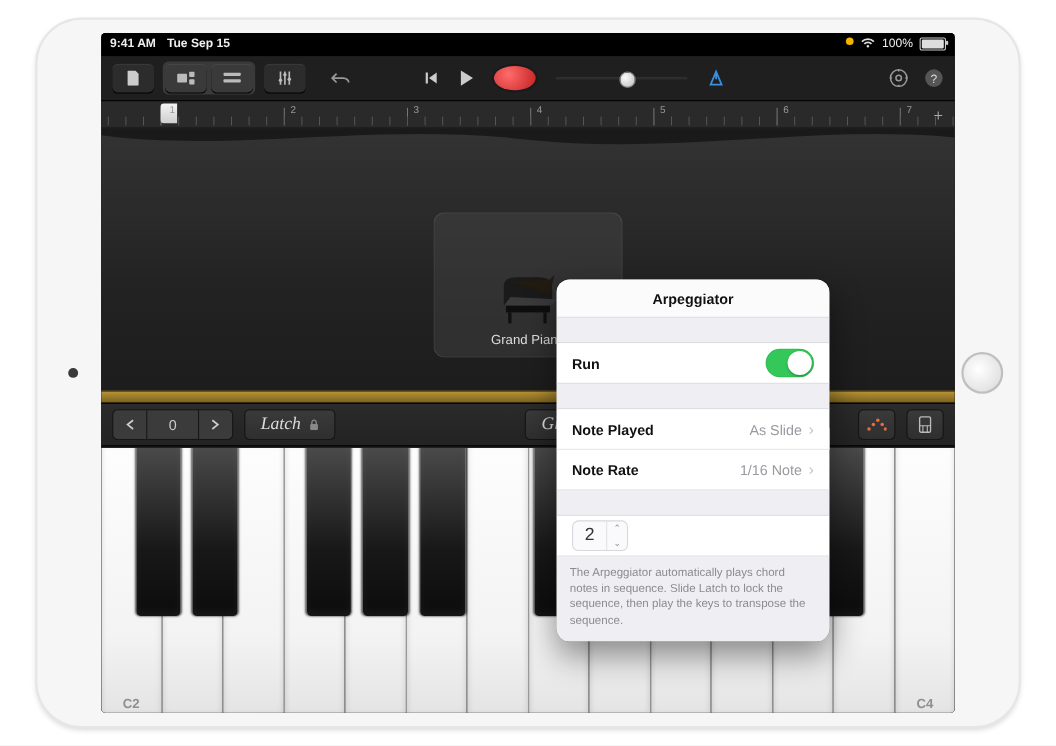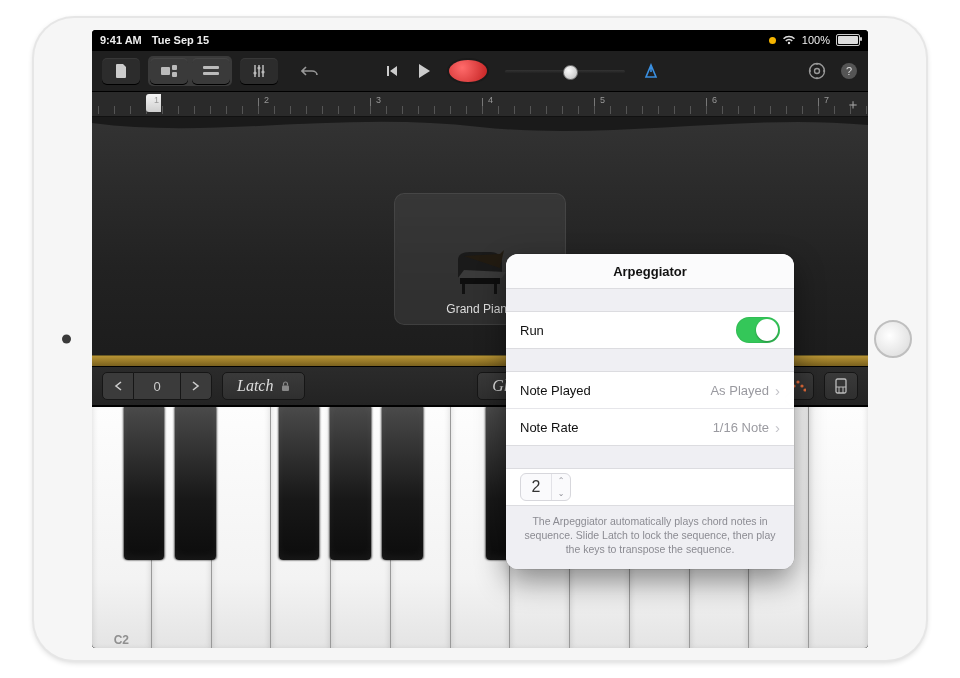--- a/index.html
+++ b/index.html
@@ -30,21 +30,21 @@
     background:#000; border-radius:4px; overflow:hidden;
     box-shadow:inset 0 0 0 1px #222;
   }
 
   
   .status {
     height:20px; display:flex; align-items:center; color:#eee; font-size:11px;
     padding:0 8px; background:#000;
   }
   .status .left { flex:0 0 auto; display:flex; gap:10px;font-weight:bold; }
-  .status .right { margin-left:auto; display:flex; align-items:center; gap:6px;padding-left:48px; }
+  .status .right { margin-left:auto; display:flex; gap:6px;padding-left:48px; }
   .dot-yellow { width:7px; height:7px; border-radius:50%; background:#f4b400; }
   .wifi { font-size:11px; }
   .battery { width:22px; height:10px; border:1px solid #ccc; border-radius:2px; position:relative; }
   .battery::after { content:""; position:absolute; right:-3px; top:2px; width:2px; height:4px; background:#ccc; border-radius:1px; }
   .battery .fill { position:absolute; inset:1px; background:#ddd; border-radius:1px; }
 
   
   .toolbar {
     height:40px; background:#1f1f1f; border-top:1px solid #000; border-bottom:1px solid #000;
     display:flex; align-items:center; padding:0 10px; gap:8px; position:relative;
@@ -166,60 +166,60 @@
   .bkey {
     position:absolute; top:0; width:5.2%; height:100%;
     background:linear-gradient(#4a4a4a,#181818 60%,#0c0c0c);
     border-radius:0 0 4px 4px;
     box-shadow: -1px 0 2px rgba(0,0,0,.6), 1px 0 2px rgba(0,0,0,.6), inset 0 -4px 8px rgba(255,255,255,.05);
     pointer-events:auto;
   }
 
   
   .popover {
-    position:absolute; left:414px; top:224px; width:288px;
+    position:absolute; left:414px; top:224px; width:248px;
     background:#f4f4f6; border-radius:12px;
     box-shadow: 0 12px 30px rgba(0,0,0,.45), 0 0 0 .5px rgba(0,0,0,.15);
     overflow:hidden; color:#111; font-size:13px;
   }
   .pop-arrow {
     position:absolute; right:-7px; top:138px; width:14px; height:14px;
     background:#fff; transform:rotate(45deg);
     box-shadow: 2px -2px 4px rgba(0,0,0,.08);
   }
   .pop-head {
     height:34px; background:#fbfbfc; display:flex; align-items:center; justify-content:center;
     font-weight:600; border-bottom:1px solid #dcdce0;
   }
   .pop-gap { height:22px; background:#efeff3; border-bottom:1px solid #dcdce0; }
   .pop-row {
     background:#fff; height:36px; padding:0 14px;
     display:flex; align-items:center; border-bottom:1px solid #e6e6ea;
   }
   .pop-row.nolast { border-bottom:1px solid #dcdce0; }
-  .pop-row .label { flex:1; }
+  .pop-row .label { flex:1;font-weight:bold; }
   .pop-row .val { color:#9a9aa0; }
   .chev { color:#c4c4ca; margin-left:6px; font-size:15px; }
   .toggle {
     width:44px; height:26px; border-radius:13px; background:#34c759; position:relative;
     box-shadow: inset 0 0 0 1px rgba(0,0,0,.05);
   }
   .toggle .knob {
     position:absolute; right:2px; top:2px; width:22px; height:22px; border-radius:50%;
     background:#fff; box-shadow:0 1px 2px rgba(0,0,0,.3);
   }
   .stepper {
     display:flex; align-items:center; height:26px; border:1px solid #d7d7dc; border-radius:6px;
     background:#fafafc; overflow:hidden;
   }
   .stepper .num { width:30px; text-align:center; font-size:16px; color:#333; }
   .stepper .arrows { width:18px; display:flex; flex-direction:column; border-left:1px solid #e2e2e7; }
   .stepper .arrows div { height:13px; display:flex; align-items:center; justify-content:center; font-size:8px; color:#8b8b92; }
   .pop-foot {
-    background:#efeff3; padding:8px 12px 12px 12px; font-size:10.5px; line-height:1.35; color:#8b8b92;text-align:center;
+    background:#efeff3; padding:8px 12px 12px 12px; font-size:10.5px; line-height:1.35; color:#8b8b92;
   }
 
   svg { display:block; }
 </style>
 </head>
 <body>
 <div class="stage">
 
 <div class="ipad">
   <div class="camera"></div>
@@ -429,20 +429,23 @@
             <div class="wkey"></div>
             <div class="wkey"></div>
             <div class="wkey"></div>
             <div class="wkey"></div>
             <div class="wkey"></div>
             <div class="wkey"></div>
             <div class="wkey"></div>
             <div class="wkey"></div>
             <div class="wkey"></div>
             <div class="wkey"></div>
+            <div class="wkey">
+              <span class="lbl">C4</span>
+            </div>
           </div>
       <div class="black-keys" id="black-keys">
             <div class="bkey" style="left: 4.06667%;"></div>
             <div class="bkey" style="left: 10.7333%;"></div>
             <div class="bkey" style="left: 24.0667%;"></div>
             <div class="bkey" style="left: 30.7333%;"></div>
             <div class="bkey" style="left: 37.4%;"></div>
             <div class="bkey" style="left: 50.7333%;"></div>
             <div class="bkey" style="left: 57.4%;"></div>
             <div class="bkey" style="left: 70.7333%;"></div>
@@ -457,21 +460,21 @@
       <div class="pop-gap"></div>
       <div class="pop-row nolast">
         <span class="label">Run</span>
         <div class="toggle">
               <div class="knob"></div>
             </div>
       </div>
       <div class="pop-gap"></div>
       <div class="pop-row">
         <span class="label">Note Played</span>
-        <span class="val">As Played</span>
+        <span class="val">As Slide</span>
         <span class="chev">›</span>
       </div>
       <div class="pop-row nolast">
         <span class="label">Note Rate</span>
         <span class="val">1/16 Note</span>
         <span class="chev">›</span>
       </div>
       <div class="pop-gap"></div>
       <div class="pop-row nolast">
         <div class="stepper">

